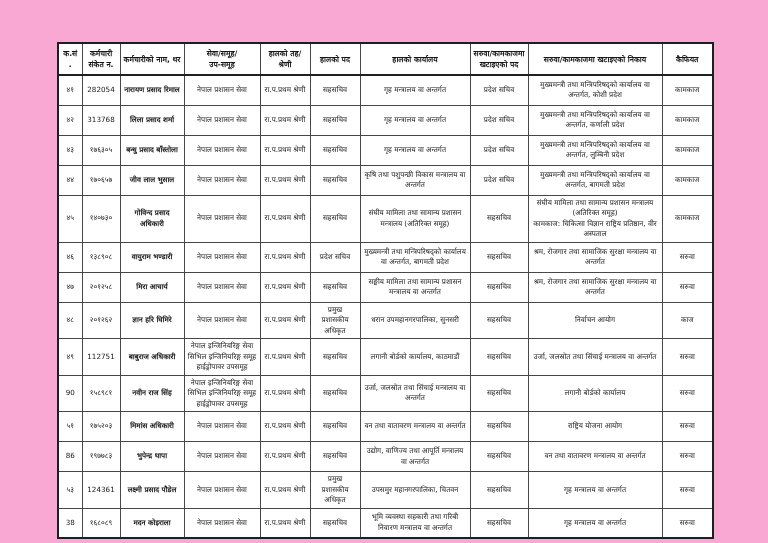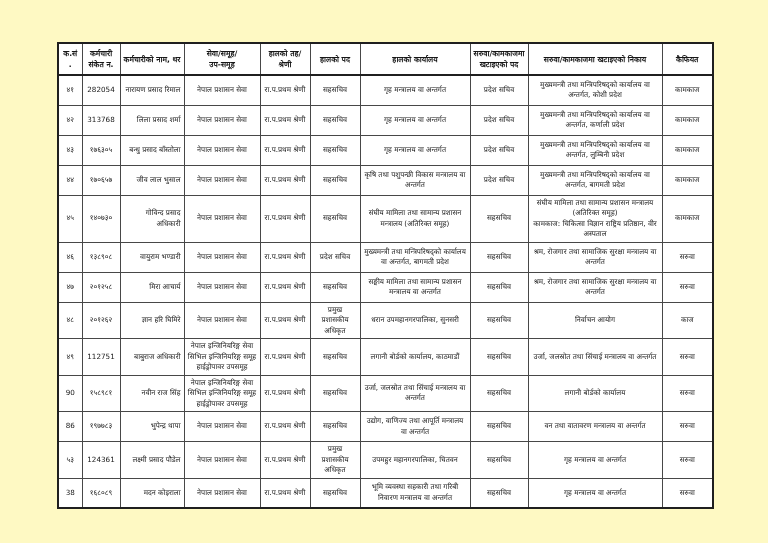--- a/index.html
+++ b/index.html
@@ -5,21 +5,21 @@
   * { box-sizing: border-box; }
   html, body { margin: 0; padding: 0; }
   body {
     width: 768px; height: 543px;
     background: #ffffff;
     font-family: "DejaVu Sans", sans-serif;
   }
   .page {
     position: relative;
     width: 768px; height: 543px;
-    background: #fef9c3;
+    background: #f9a8d4;
     overflow: hidden;
   }
   table.transfer-table {
     position: absolute;
     left: 57px; top: 42px;
     width: 655px;
     border-collapse: collapse;
     table-layout: fixed;
     border: 2px solid #1f1f1f;
     background: #ffffff;
@@ -40,21 +40,21 @@
     font-weight: bold;
     border-bottom: 2px solid #1f1f1f;
     height: 32px;
   }
   .transfer-table tbody td {
     font-size: 7.2px;
     line-height: 10.5px;
     font-weight: normal;
   }
   .transfer-table tbody tr { height: 30px; }
-  .transfer-table td.cell-name { text-align: right; }
+  .transfer-table td.cell-name { text-align: center; font-weight: bold; }
 </style>
 </head>
 <body>
 
 <div class="page">
   <table class="transfer-table">
     <colgroup id="table-colgroup">
         <col style="width: 24px;">
         <col style="width: 38px;">
         <col style="width: 64px;">
@@ -203,39 +203,51 @@
 सिभिल इन्जिनियरिङ्ग समूह
 हाईड्रोपावर उपसमूह</td>
           <td>रा.प.प्रथम श्रेणी</td>
           <td>सहसचिव</td>
           <td>उर्जा, जलस्रोत तथा सिंचाई मन्त्रालय वा अन्तर्गत</td>
           <td>सहसचिव</td>
           <td>लगानी बोर्डको कार्यालय</td>
           <td>सरुवा</td>
         </tr>
         <tr>
+          <td>५१</td>
+          <td>१७५२०३</td>
+          <td class="cell-name">मिमांस अधिकारी</td>
+          <td>नेपाल प्रशासन सेवा</td>
+          <td>रा.प.प्रथम श्रेणी</td>
+          <td>सहसचिव</td>
+          <td>वन तथा वातावरण मन्त्रालय वा अन्तर्गत</td>
+          <td>सहसचिव</td>
+          <td>राष्ट्रिय योजना आयोग</td>
+          <td>सरुवा</td>
+        </tr>
+        <tr>
           <td>86</td>
           <td>१९७७८३</td>
           <td class="cell-name">भुपेन्द्र थापा</td>
           <td>नेपाल प्रशासन सेवा</td>
           <td>रा.प.प्रथम श्रेणी</td>
           <td>सहसचिव</td>
           <td>उद्योग, वाणिज्य तथा आपूर्ति मन्त्रालय वा अन्तर्गत</td>
           <td>सहसचिव</td>
           <td>वन तथा वातावरण मन्त्रालय वा अन्तर्गत</td>
           <td>सरुवा</td>
         </tr>
         <tr>
           <td>५३</td>
           <td>124361</td>
           <td class="cell-name">लक्ष्मी प्रसाद पौडेल</td>
           <td>नेपाल प्रशासन सेवा</td>
           <td>रा.प.प्रथम श्रेणी</td>
           <td>प्रमुख प्रशासकीय अधिकृत</td>
-          <td>उपमहुर महानगरपालिका, चितवन</td>
+          <td>उपसमुर महानगरपालिका, चितवन</td>
           <td>सहसचिव</td>
           <td>गृह मन्त्रालय वा अन्तर्गत</td>
           <td>सरुवा</td>
         </tr>
         <tr>
           <td>38</td>
           <td>१६८०८९</td>
           <td class="cell-name">मदन कोइराला</td>
           <td>नेपाल प्रशासन सेवा</td>
           <td>रा.प.प्रथम श्रेणी</td>

